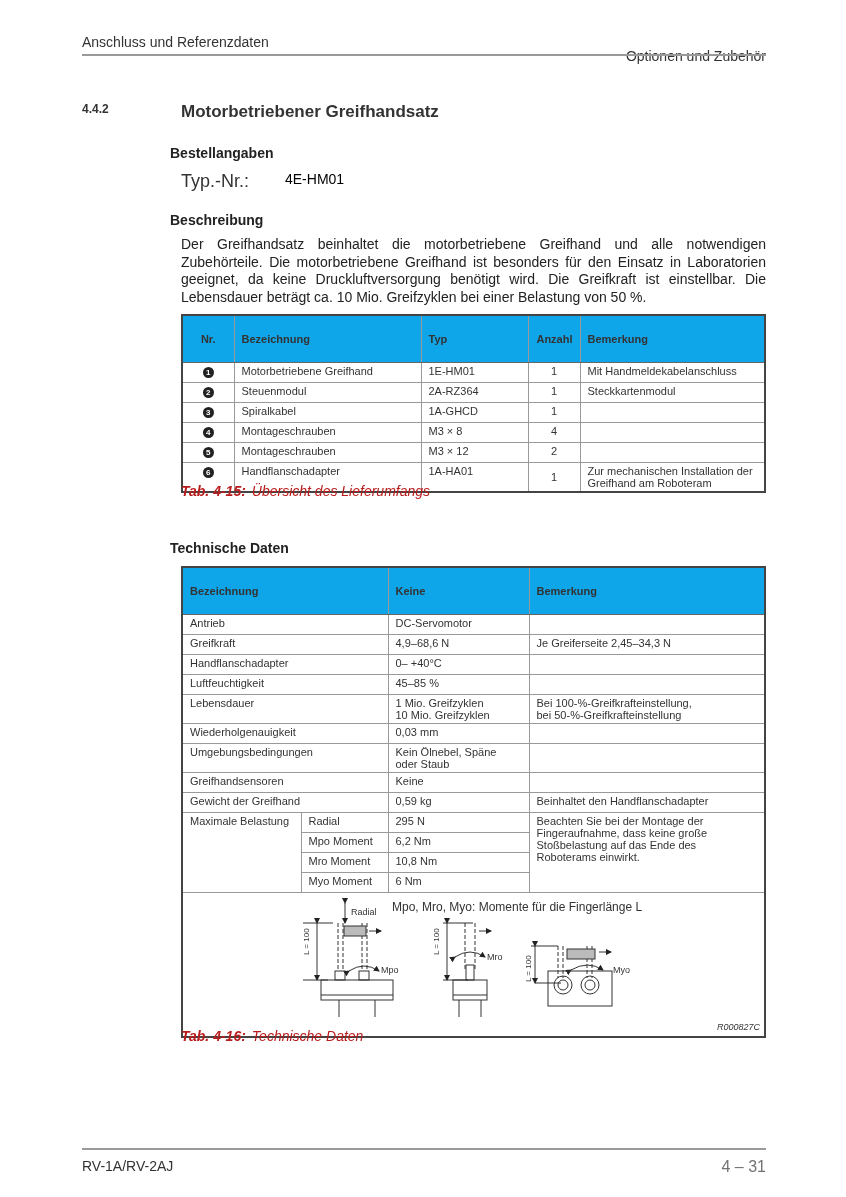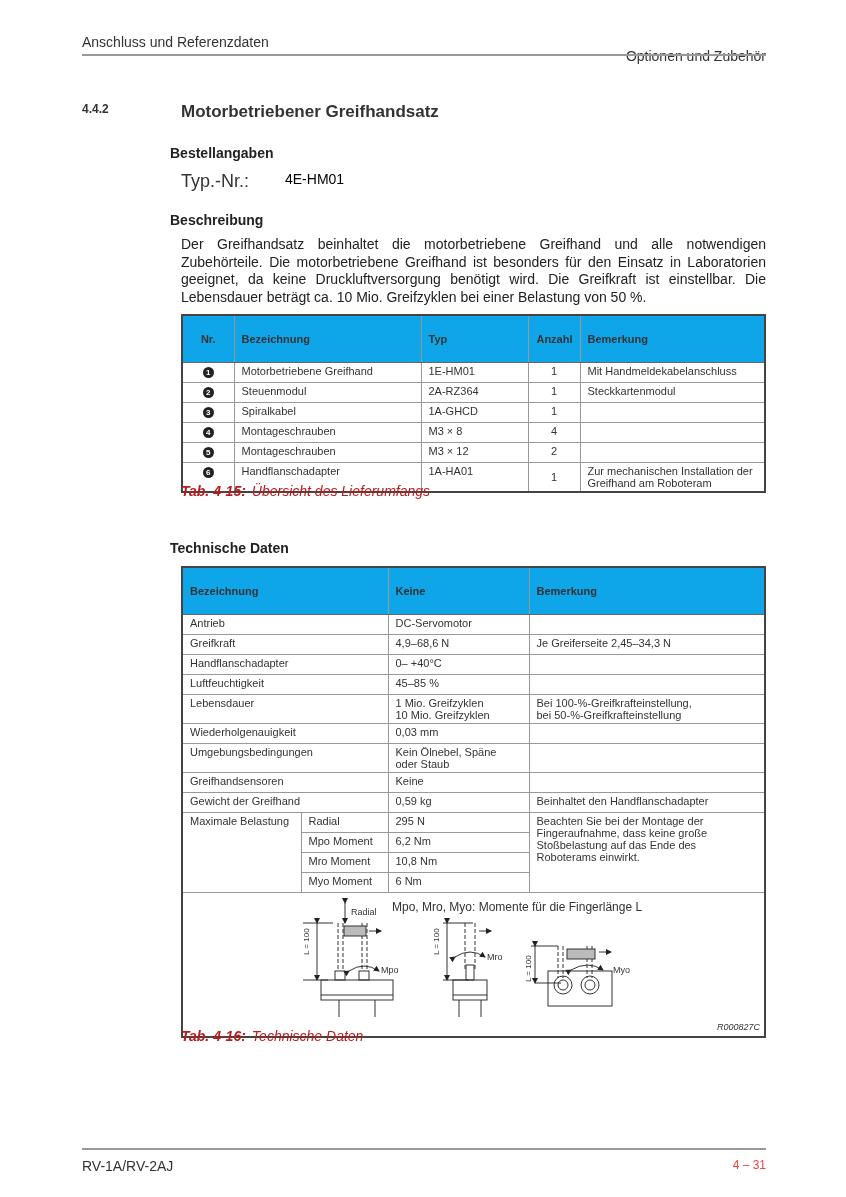--- a/index.html
+++ b/index.html
@@ -31,21 +31,21 @@
   .caption { position: absolute; left: 181px; font-size: 14px; font-style: italic; color: #b91c1c; }
   .caption b { font-weight: bold; margin-right: 6px; }
 
   .diagram-cell { height: 144px; padding: 0; position: relative; }
   .diagram-title { position: absolute; left: 209px; top: 8px; font-size: 12px; color: #333; }
   .diagram-ref { position: absolute; right: 4px; bottom: 3px; font-size: 9px; font-style: italic; color: #333; }
   svg.diag { position: absolute; left: 0; top: 0; }
 
   .ftr-rule { position: absolute; left: 82px; right: 80px; top: 1148px; height: 2px; background: #9a9a9a; }
   .ftr-left { position: absolute; left: 82px; top: 1158px; font-size: 14px; color: #333; }
-  .ftr-right { position: absolute; right: 80px; top: 1158px; font-size: 12px; color: #ef4444; margin-left: 36px; }
+  .ftr-right { position: absolute; right: 80px; top: 1158px; font-size: 16px; color: #737373; margin-left: 36px; }
 </style>
 </head>
 <body>
 
 <div class="hdr-left">Anschluss und Referenzdaten</div>
 <div class="hdr-right">Optionen und Zubehör</div>
 <div class="hdr-rule"></div>
 
 <div class="sec-num">4.4.2</div>
 <div class="sec-title">Motorbetriebener Greifhandsatz</div>

